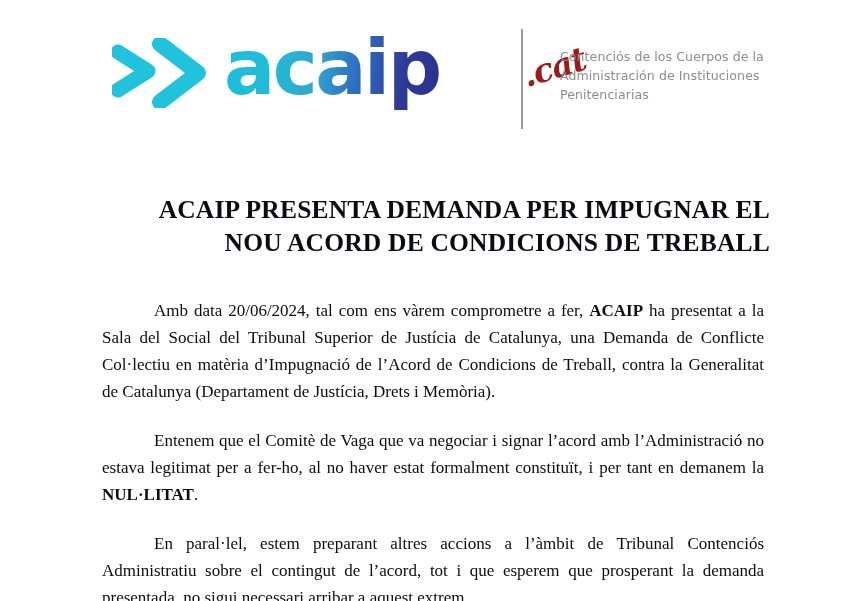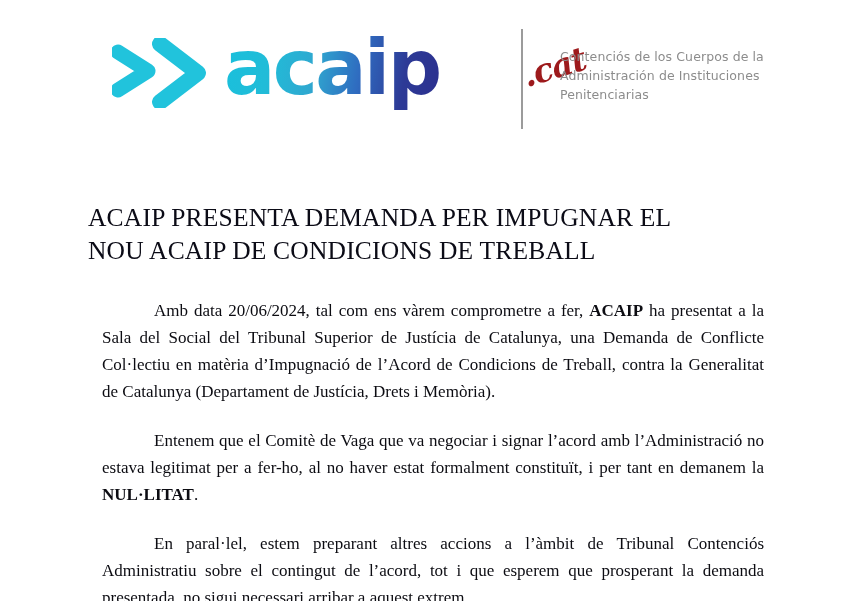--- a/index.html
+++ b/index.html
@@ -93,29 +93,29 @@
     font-family: "DejaVu Sans", sans-serif;
     font-size: 12.5px;
     line-height: 19px;
     color: #8c8c8c;
     letter-spacing: 0.1px;
   }
   .org-text div { white-space: nowrap; }
 
   
   .doc-title {
-    margin: 8px;
+    margin: 0;
     padding: 0;
     position: absolute;
     top: 193px;
     left: 80px;
     width: 690px;
-    text-align: left;
+    text-align: right;
     font-family: "Liberation Serif", "DejaVu Serif", serif;
-    font-weight: normal;
+    font-weight: bold;
     font-size: 25.5px;
     line-height: 33px;
     letter-spacing: 0.2px;
     color: #0b0b16;
   }
 
   
   .doc-body {
     position: absolute;
     top: 297px;
@@ -164,21 +164,21 @@
     <div>Contenciós de los Cuerpos de la</div>
     <div>Administración de Instituciones</div>
     <div>Penitenciarias</div>
   </div>
 
 </div>
 
 <h1 class="doc-title">
   <span>ACAIP PRESENTA DEMANDA PER IMPUGNAR EL</span>
   <br>
-  <span>NOU ACAIP DE CONDICIONS DE TREBALL</span>
+  <span>NOU ACORD DE CONDICIONS DE TREBALL</span>
 </h1>
 
 <div class="doc-body">
 
   <p><span>Amb data 20/06/2024, tal com ens vàrem comprometre a fer, </span><b>ACAIP</b><span> ha presentat a la Sala del Social del Tribunal Superior de Justícia de Catalunya, una Demanda de Conflicte Col·lectiu en matèria d’Impugnació de l’Acord de Condicions de Treball, contra la Generalitat de Catalunya (Departament de Justícia, Drets i Memòria).</span></p>
 
   <p><span>Entenem que el Comitè de Vaga que va negociar i signar l’acord amb l’Administració no estava legitimat per a fer-ho, al no haver estat formalment constituït, i per tant en demanem la </span><span class="nowrap">NUL·LITAT</span><span>.</span></p>
 
   <p><span>En paral·lel, estem preparant altres accions a l’àmbit de Tribunal Contenciós Administratiu sobre el contingut de l’acord, tot i que esperem que prosperant la demanda presentada, no sigui necessari arribar a aquest extrem.</span></p>
 

